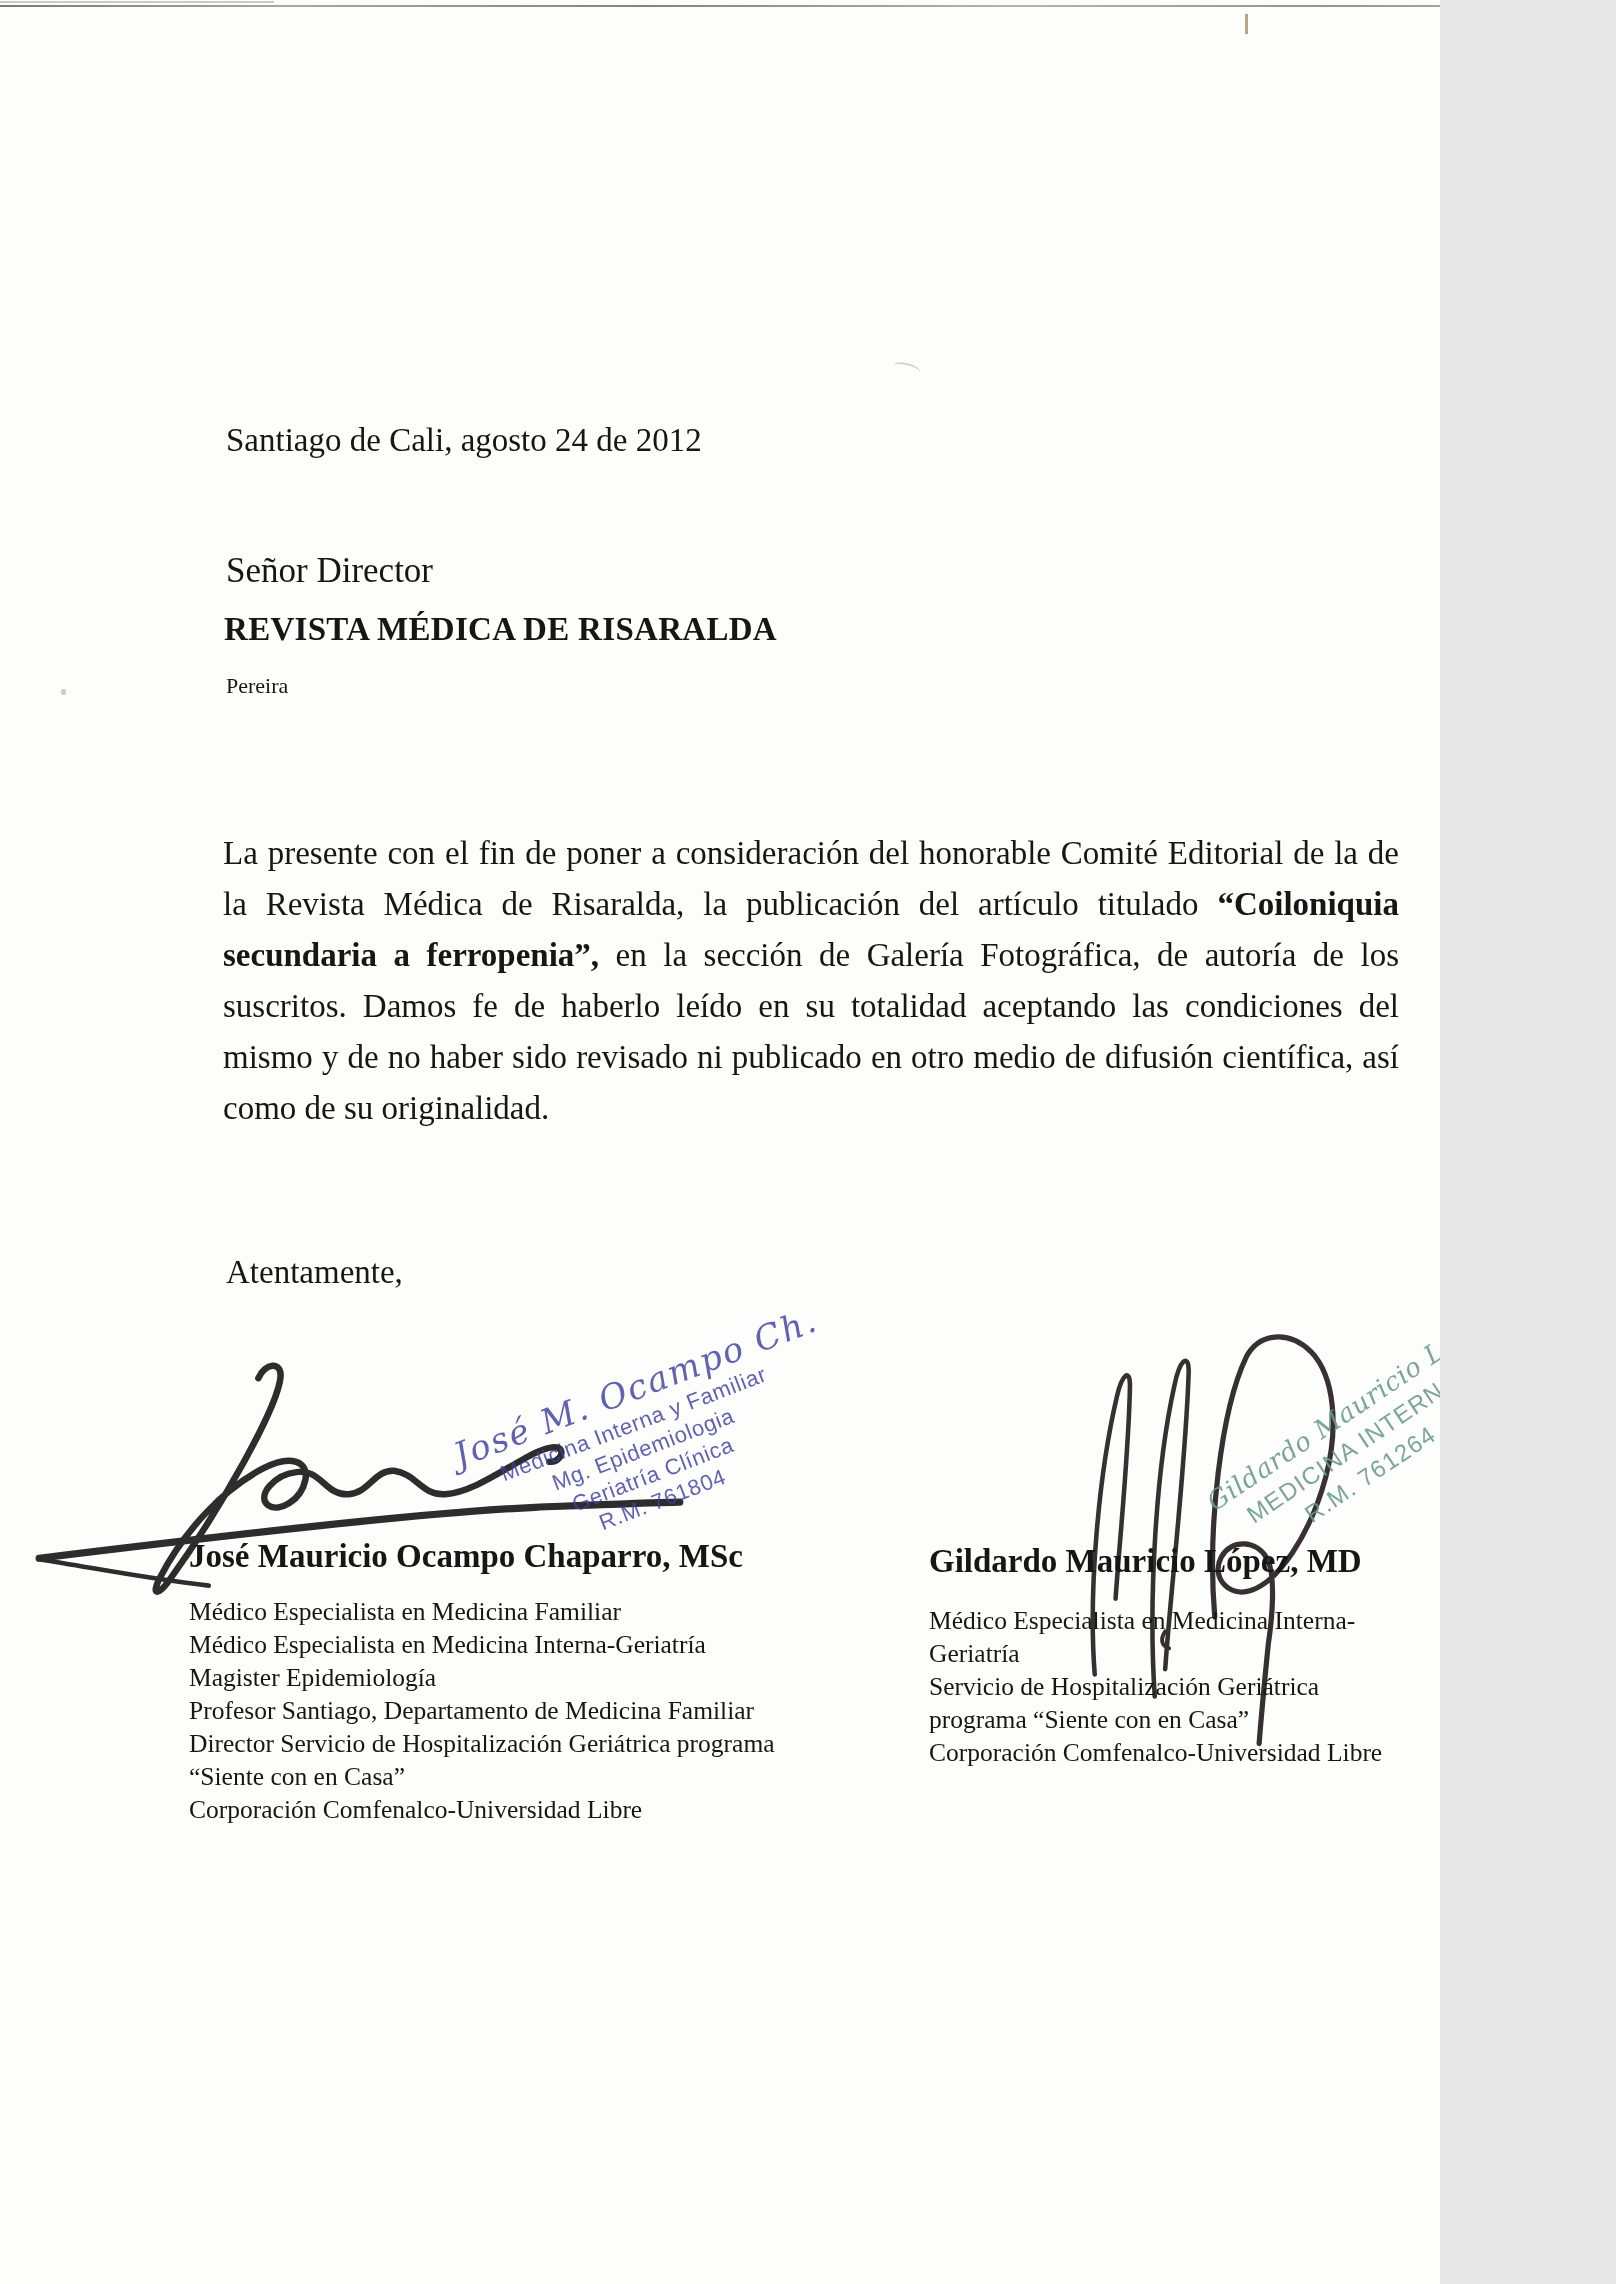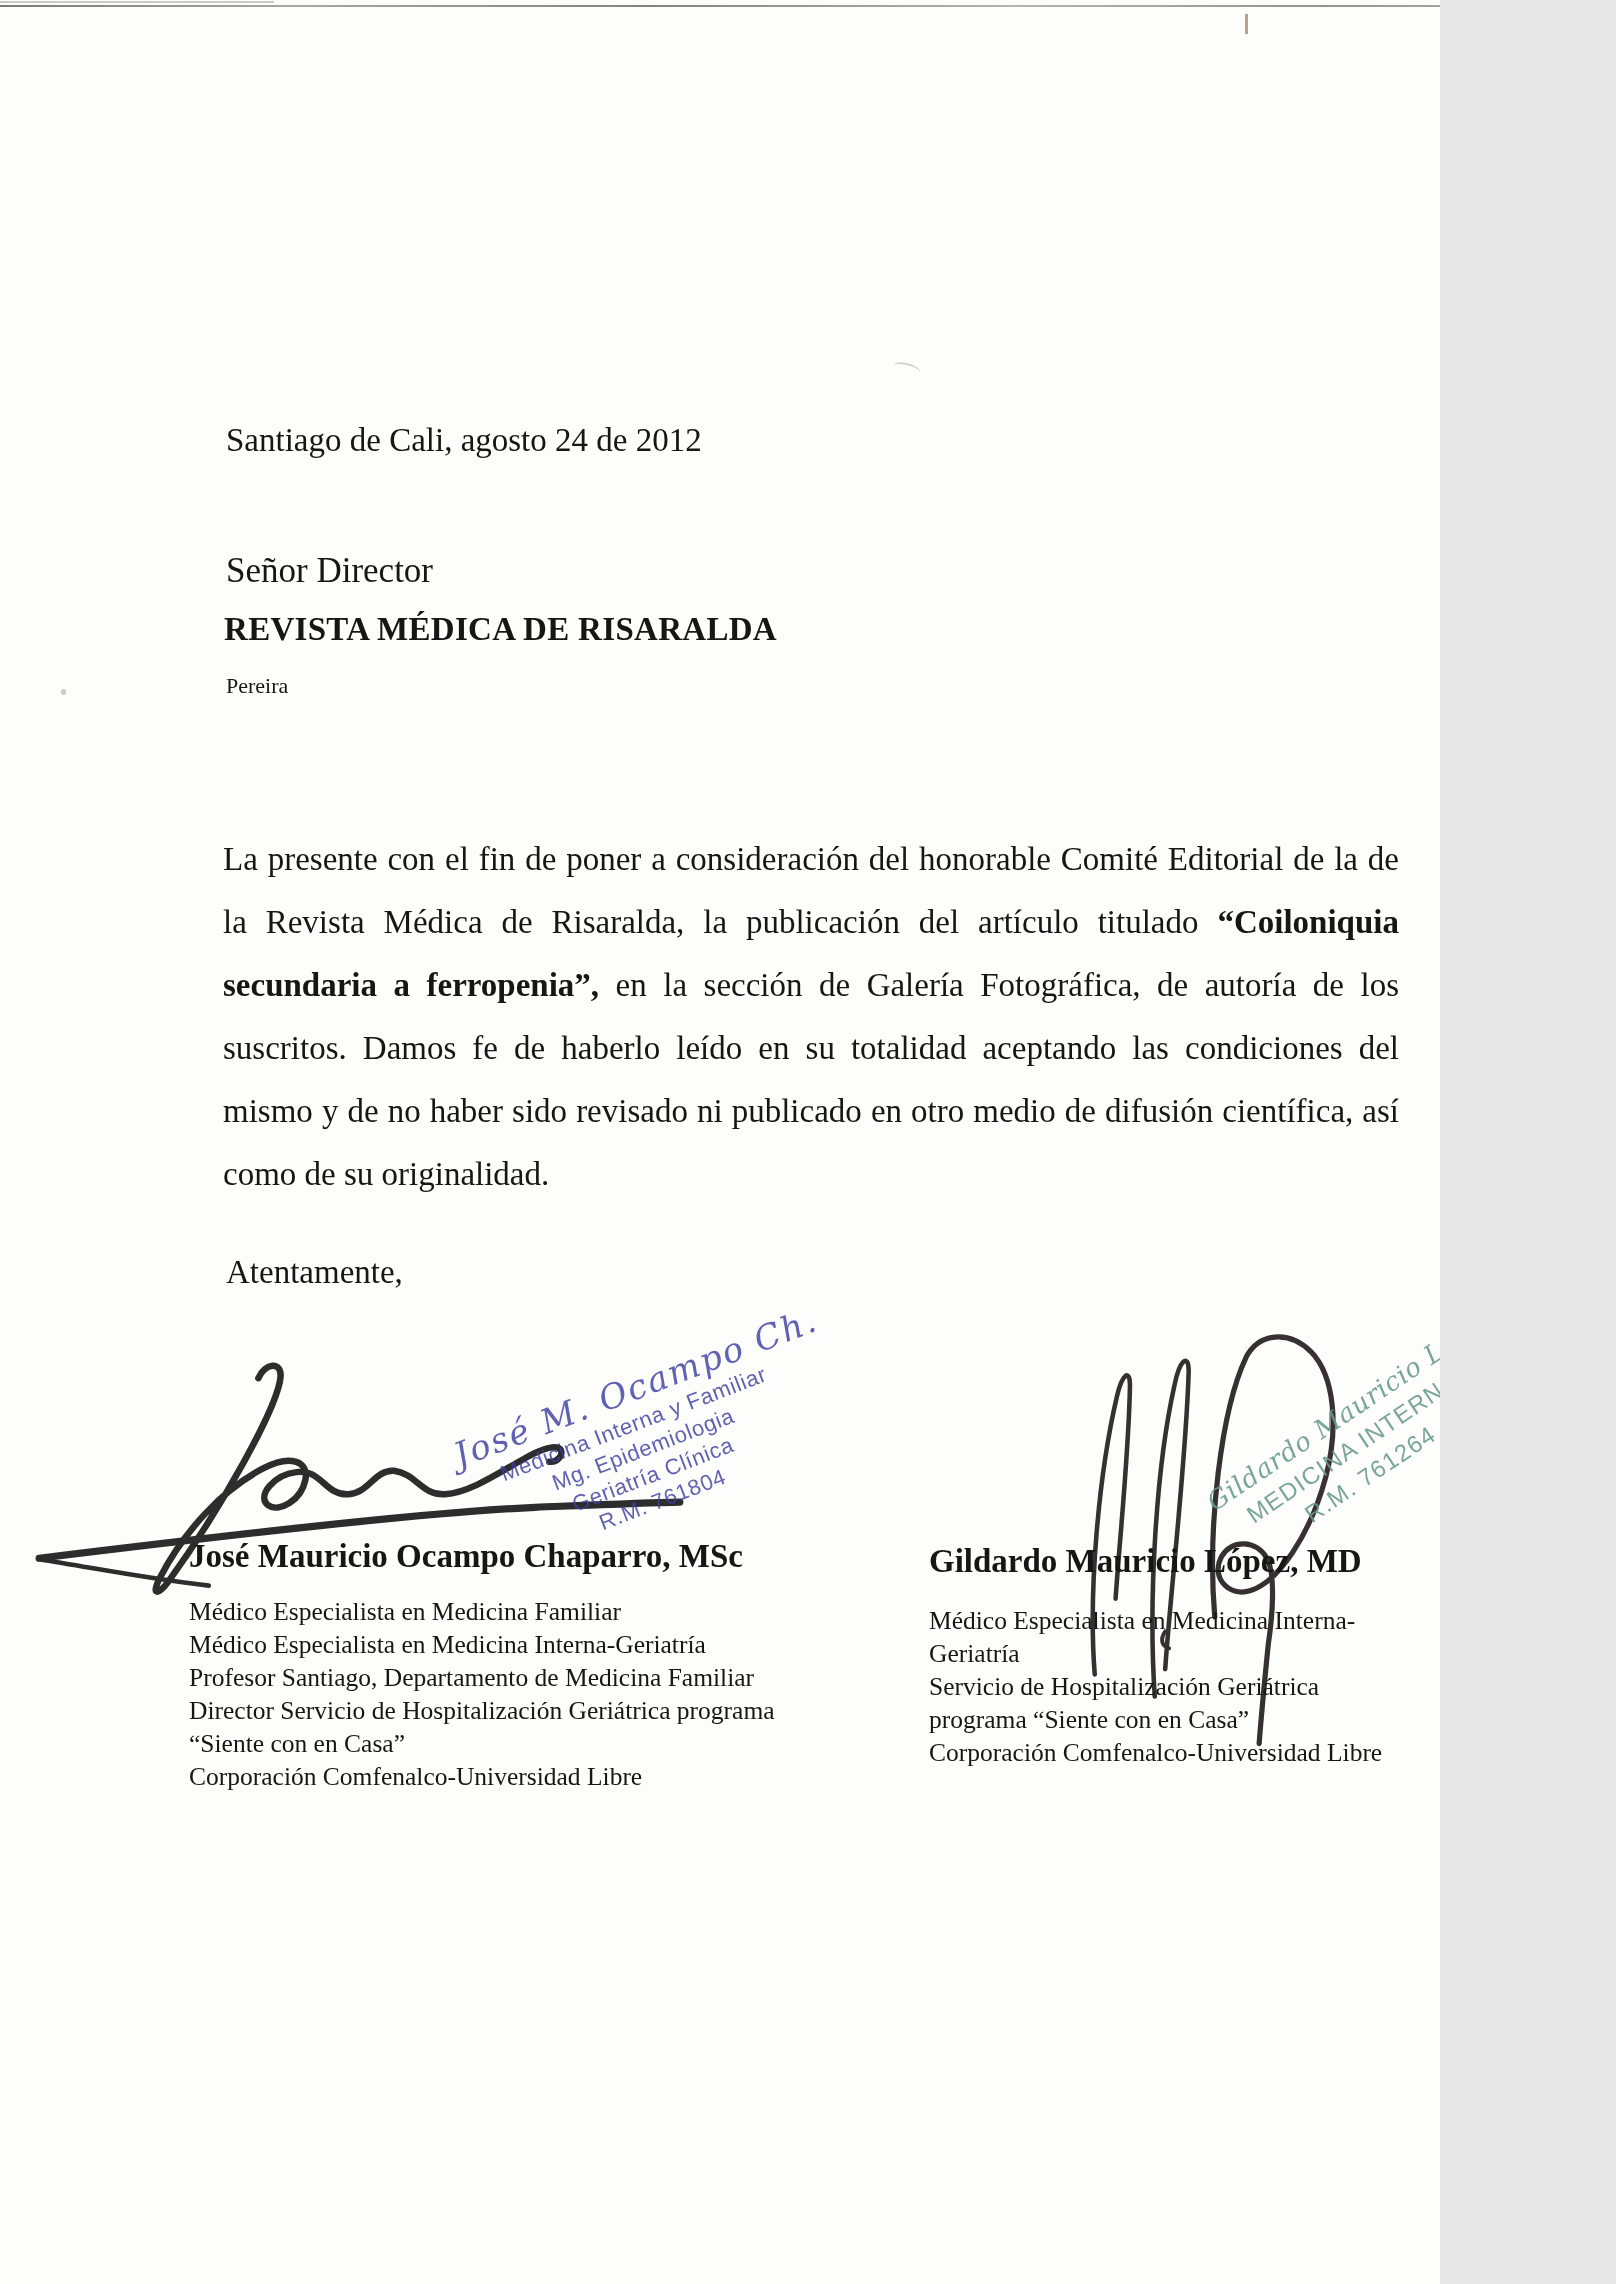--- a/index.html
+++ b/index.html
@@ -28,21 +28,21 @@
   }
   .scan-dot { position:absolute; left:61px; top:689px; width:4.6px; height:5.9px; background:#9a9a9a; border-radius:50%; opacity:.5; }
 
   
   .date-line   { left:226px; top:422px;  font-size:33px; }
   .salutation  { left:226px; top:551px;  font-size:35px; }
   .org-name    { left:224px; top:611px;  font-size:33px; font-weight:bold; letter-spacing:0.3px; }
   .city        { left:226px; top:673px; font-size:22px; }
   .body-par {
     left:223px; top:795px; width:1176px;
-    font-size:33px; line-height:63px;
+    font-size:33px; line-height:51px;
     text-align:justify;
   }
   .body-par b { font-weight:bold; }
   .closing     { left:226px; top:1254px; font-size:33px; }
 
   
   .ink { position:absolute; left:0; top:0; pointer-events:none; }
 
   
   .stamp { position:absolute; text-align:center; pointer-events:none; }
@@ -124,20 +124,21 @@
   <div class="stamp stamp-gildardo">
     <div class="stamp-script">Gildardo Mauricio Lopez Q.</div>
     <div class="stamp-line">MEDICINA INTERNA</div>
     <div class="stamp-line">R.M. 761264</div>
   </div>
 
   <div class="abs name-left">José Mauricio Ocampo Chaparro, MSc</div>
   <div class="abs creds creds-left">
     <div>Médico Especialista en Medicina Familiar</div>
     <div>Médico Especialista en Medicina Interna-Geriatría</div>
+    <div>Magister Epidemiología</div>
     <div>Profesor Santiago, Departamento de Medicina Familiar</div>
     <div>Director Servicio de Hospitalización Geriátrica programa</div>
     <div>“Siente con en Casa”</div>
     <div>Corporación Comfenalco-Universidad Libre</div>
   </div>
 
   <div class="abs name-right">Gildardo Mauricio López, MD</div>
   <div class="abs creds creds-right">
     <div>Médico Especialista en Medicina Interna-</div>
     <div>Geriatría</div>

